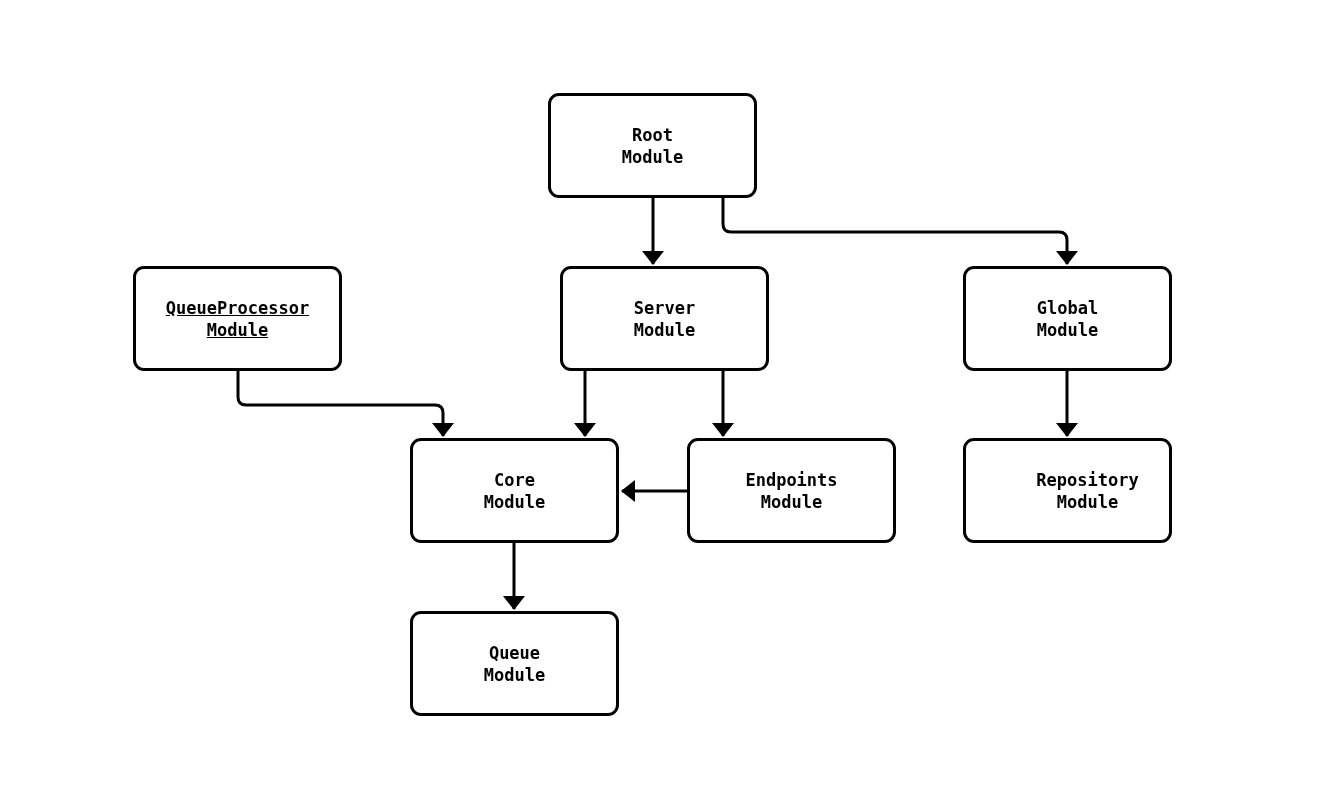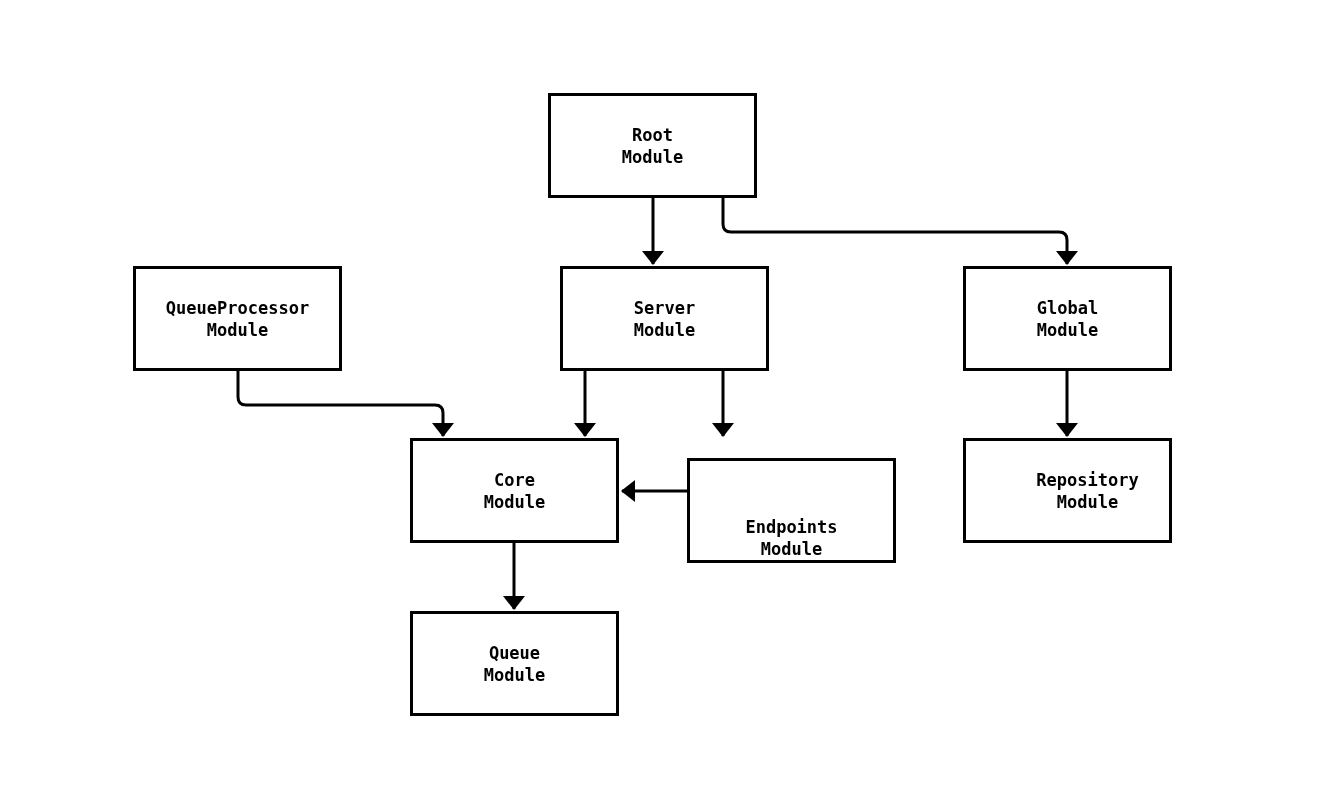--- a/index.html
+++ b/index.html
@@ -27,40 +27,40 @@
     stroke: #000000;
     stroke-width: 3;
   }
   .node {
     position: absolute;
     width: 209px;
     height: 105px;
     box-sizing: border-box;
     background: #ffffff;
     border: 3px solid #000000;
-    border-radius: 0;
+    border-radius: 11px;
     display: flex;
     align-items: center;
     justify-content: center;
   }
   .node-label {
     font-weight: bold;
     font-size: 17px;
     line-height: 22px;
     color: #000000;
     text-align: center;
     white-space: pre-line;
   }
   
   .node-root          { left: 548px;  top: 93px;  }
-  .node-queueprocessor{ left: 133px;  top: 266px; }
+  .node-queueprocessor{ left: 133px;  top: 266px; text-decoration: underline; }
   .node-server        { left: 560px;  top: 266px; }
   .node-global        { left: 963px;  top: 266px; align-items: center; }
   .node-core          { left: 410px;  top: 438px; }
-  .node-endpoints     { left: 687px;  top: 458px; align-items: flex-end; }
+  .node-endpoints     { left: 687px;  top: 438px; }
   .node-repository    { left: 963px;  top: 438px; padding-left: 40px; }
   .node-queue         { left: 410px;  top: 611px; }
 </style>
 </head>
 <body>
 
 <div class="canvas">
 
   <svg class="edges-layer" width="1337" height="809" viewBox="0 0 1337 809" xmlns="http://www.w3.org/2000/svg">
     <defs>

